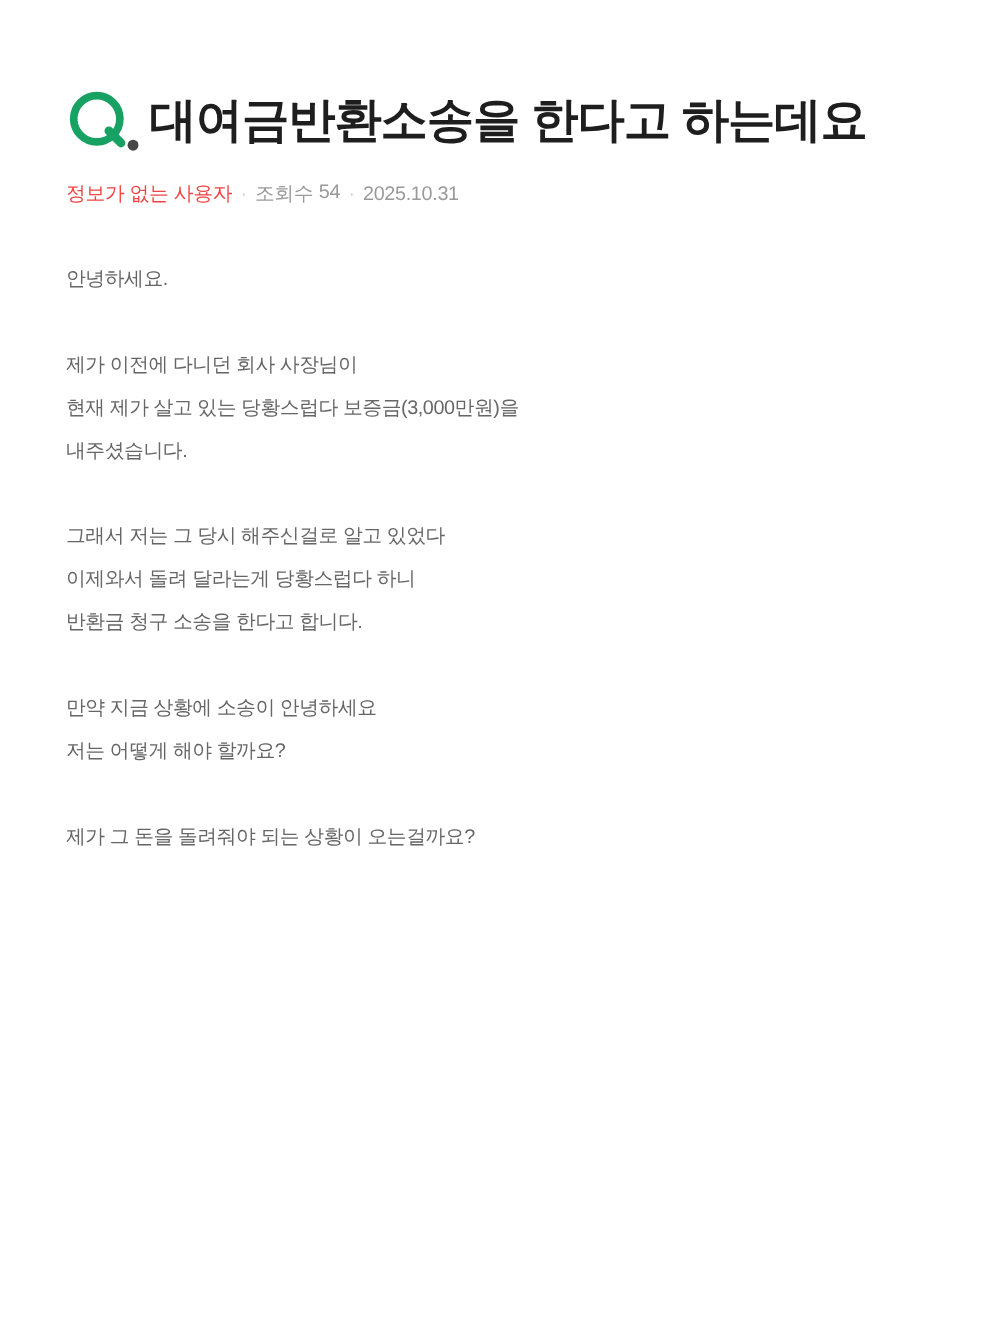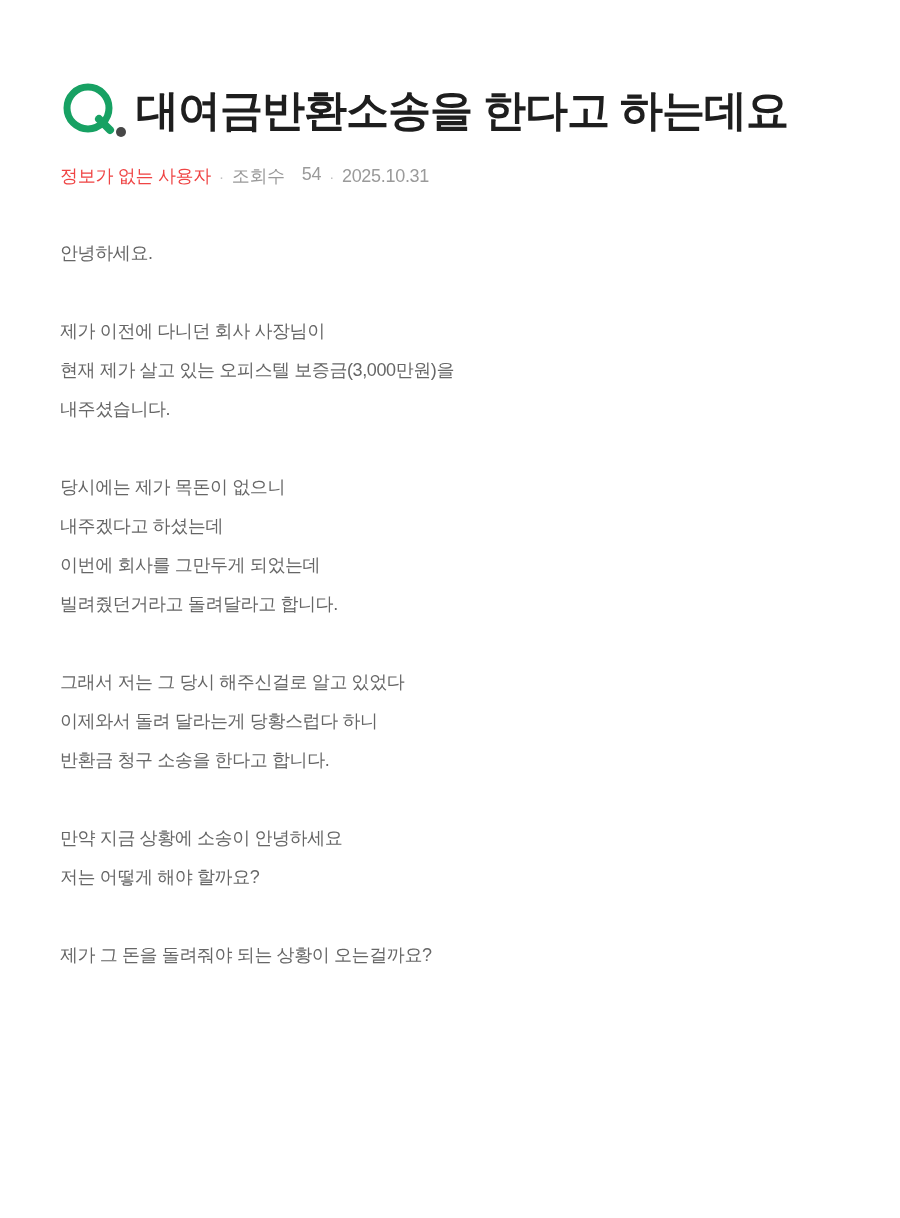--- a/index.html
+++ b/index.html
@@ -38,21 +38,21 @@
     margin-top: 20px;
     font-size: 18px;
     color: #9a9a9a;
     letter-spacing: -0.3px;
     display: flex;
     align-items: center;
     gap: 8px;
   }
   .meta-author { color: #ef4444; }
   .meta-sep { color: #c0c0c0; font-size: 15px; }
-  .meta-views { display: inline-flex; gap: 17px; }
+  .meta-views { display: inline-flex; gap: 5px; }
   .body-text {
     margin-top: 46px;
     font-size: 18px;
     line-height: 39px;
     color: #666666;
     letter-spacing: -0.4px;
   }
   .body-text p {
     white-space: pre-line;
     margin: 0 0 39px 0;
@@ -80,26 +80,22 @@
       <span>조회수</span>
       <span>54</span>
     </span>
     <span class="meta-sep">·</span>
     <span>2025.10.31</span>
   </div>
 
   <div class="body-text">
       <p>안녕하세요.</p>
       <p>제가 이전에 다니던 회사 사장님이
-현재 제가 살고 있는 오피스텔 보증금(3,000만원)을
+현재 제가 살고 있는 당황스럽다 보증금(3,000만원)을
 내주셨습니다.</p>
-      <p>당시에는 제가 목돈이 없으니
-내주겠다고 하셨는데
-이번에 회사를 그만두게 되었는데
-빌려줬던거라고 돌려달라고 합니다.</p>
       <p>그래서 저는 그 당시 해주신걸로 알고 있었다
 이제와서 돌려 달라는게 당황스럽다 하니
 반환금 청구 소송을 한다고 합니다.</p>
       <p>만약 지금 상황에 소송이 안녕하세요
 저는 어떻게 해야 할까요?</p>
       <p>제가 그 돈을 돌려줘야 되는 상황이 오는걸까요?</p>
     </div>
 
 </div>
 

